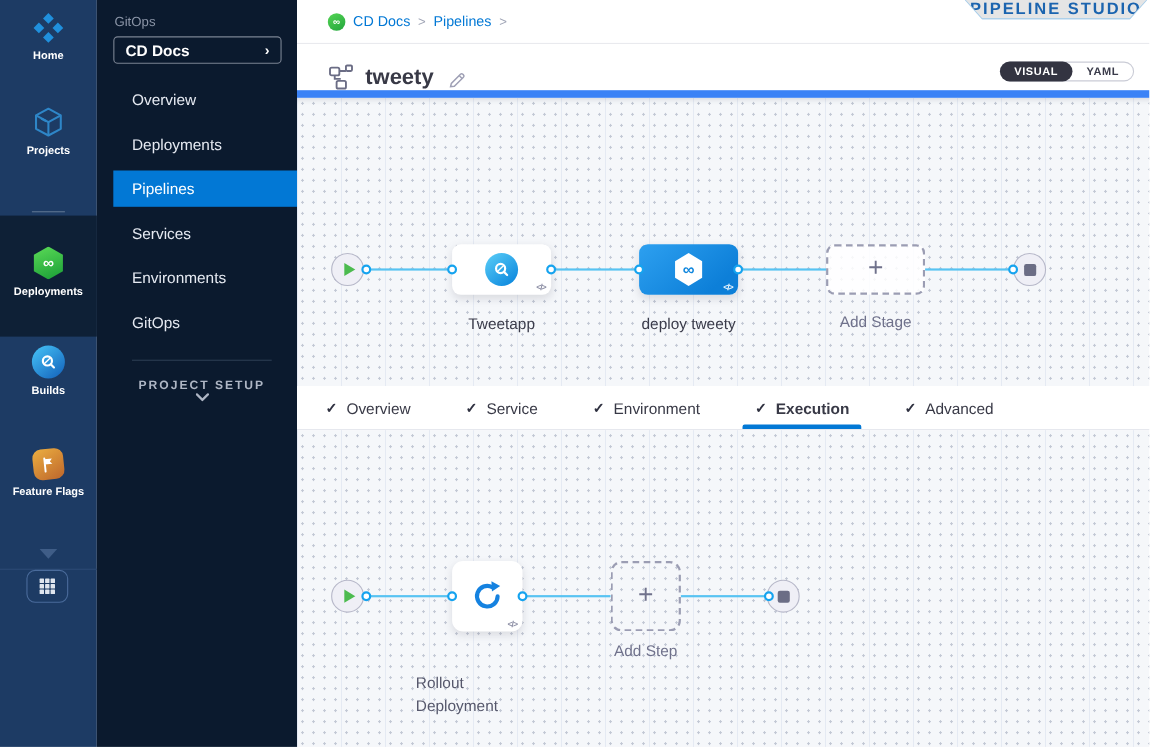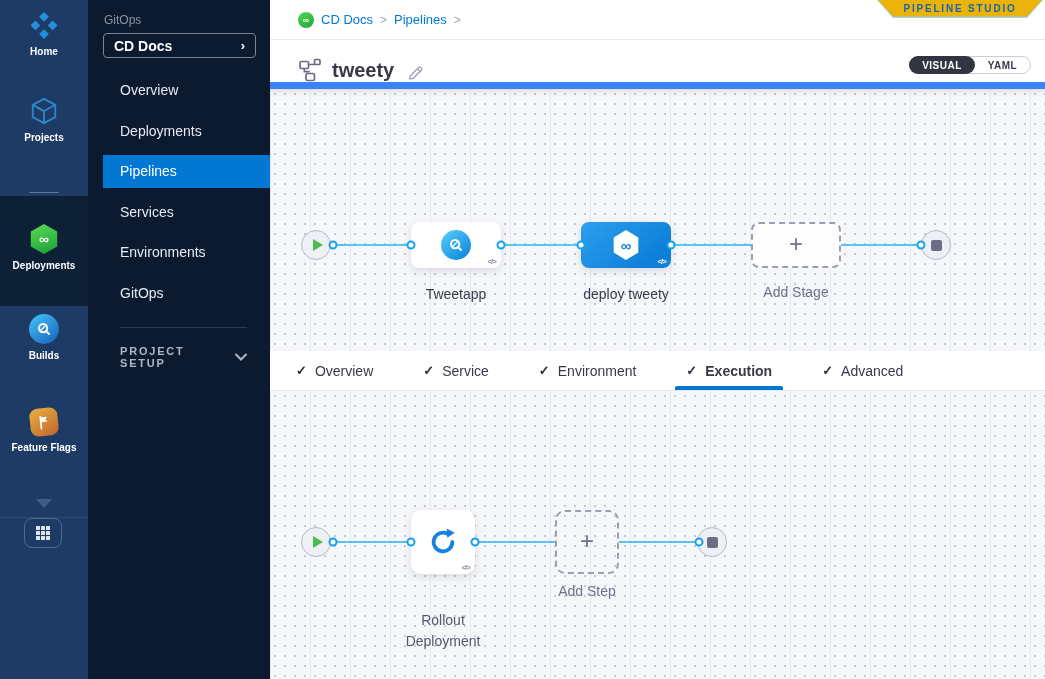--- a/index.html
+++ b/index.html
@@ -39,34 +39,34 @@
   .proj-select { position:absolute; top:33px; left:15px; width:153px; height:25px; border:1px solid #7b8493; border-radius:4px;
                  display:flex; align-items:center; justify-content:space-between; padding:0 10px; cursor:pointer; }
   .proj-select .pname { color:#fff; font-size:14px; font-weight:700; }
   .proj-select .pchev { color:#fff; font-size:13px; font-weight:700; }
   .menu { position:absolute; top:70px; left:0; right:0; }
   .menu-item { height:40.5px; padding-left:15px; display:flex; align-items:center; cursor:pointer; }
   .menu-item-inner { flex:1; height:33px; display:flex; align-items:center; padding-left:17px; font-size:14px; color:#e6eaf2; }
   .menu-item.selected .menu-item-inner { background:#0278d5; color:#fff; }
   .setup-divider { position:absolute; top:327px; left:32px; width:127px; height:1px; background:#2b3c52; }
   .setup-row { position:absolute; top:345px; left:32px; width:127px; display:flex; justify-content:flex-start; align-items:center;
-               color:#aeb6c4; font-size:11px; font-weight:700; letter-spacing:1.8px; cursor:pointer; }
+               color:#aeb6c4; font-size:11px; font-weight:700; letter-spacing:1.8px; cursor:pointer;flex-direction:column; }
 
   
   .main { position:absolute; left:270px; top:0; width:775px; height:679px; background:#fff; }
   .breadcrumb-row { position:relative; height:40px; border-bottom:1px solid #e9eaee; display:flex; align-items:center; padding-left:28px; }
   .bc-icon { width:16px; height:16px; border-radius:50%; background:linear-gradient(150deg,#55d554,#22a53c);
              display:flex; align-items:center; justify-content:center; color:#fff; font-size:9px; font-weight:800; margin-right:7px; }
   .bc-link { color:#0278d5; font-size:13px; cursor:pointer; }
   .bc-sep { color:#9fa4b5; font-size:12px; margin:0 7px; }
   .studio-badge { position:absolute; top:0; right:2px; width:166px; height:18px; z-index:6;
                   clip-path:polygon(0 0,100% 0,calc(100% - 16px) 100%,16px 100%); background:#a6cdea; }
   .studio-badge-inner { position:absolute; inset:0 1px 1.5px 1px; clip-path:polygon(0 0,100% 0,calc(100% - 15px) 100%,15px 100%);
-                  background:#eab308; display:flex; align-items:center; justify-content:center;
-                  font-size:10px; font-weight:700; letter-spacing:1.8px; color:#1b64af;text-align:center; }
+                  background:#e5e5e5; display:flex; align-items:center; justify-content:center;
+                  font-size:15px; font-weight:700; letter-spacing:1.8px; color:#1b64af;text-align:center; }
   .title-row { position:relative; height:49px; border-bottom:7px solid #3b82f6; display:flex; align-items:flex-end; padding-left:28px; }
   .pipe-title { font-size:20px; font-weight:700; color:#383946; margin:0 12px 0 10px; }
   .toggle { position:absolute; right:14px; top:16px; width:122px; height:18px; border:1px solid #caccd6; border-radius:10px;
             background:#fff; display:flex; }
   .toggle-visual { width:66px; height:18px; margin:-1px 0 0 -1px; background:#333441; border-radius:10px; color:#fff;
             font-size:10px; font-weight:700; letter-spacing:.5px; display:flex; align-items:center; justify-content:center; cursor:pointer; }
   .toggle-yaml { flex:1; display:flex; align-items:center; justify-content:center; font-size:10px; font-weight:700;
             letter-spacing:.5px; color:#3a3b4a; cursor:pointer; }
 
   
@@ -92,21 +92,21 @@
           display:flex; align-items:center; justify-content:center; }
   .hex-white span { color:#0f86dd; font-weight:800; font-size:15px; }
   .code-glyph { position:absolute; right:5px; bottom:2px; font-size:8px; font-weight:700; color:#8e90a6; letter-spacing:-1px; }
   .stage-node.selected .code-glyph { color:#e8f4fd; }
   .add-node { position:absolute; border:2px dashed #9b9db3; border-radius:8px; background:#ffffffd9;
           display:flex; align-items:center; justify-content:center; cursor:pointer; z-index:2; }
   .add-node .plus { font-size:24px; font-weight:300; color:#6f718b; line-height:1; margin-top:-2px; }
   .step-node { position:absolute; width:64px; height:64px; border-radius:10px; background:#fff;
           box-shadow:0 3px 8px rgba(96,97,112,.18); display:flex; align-items:center; justify-content:center; z-index:2; cursor:pointer; }
   .add-step { width:64px; height:64px; border-radius:10px; background:transparent; }
-  .node-label { position:absolute; transform:translateX(-50%); font-size:14px; color:#3a3b4a; text-align:center; z-index:2; white-space:nowrap; }
+  .node-label { position:absolute; transform:translateX(-50%); font-size:14px; color:#3a3b4a; z-index:2; white-space:nowrap; }
   .node-label.gray { color:#6f718b; }
   .node-label.two-line { white-space:normal; width:130px; line-height:21px; color:#55576b;margin-top:27px; }
 
   
   .tabbar { position:relative; height:40px; background:#fff; border-bottom:1px solid #e6e8ee; display:flex; align-items:stretch;
             gap:50px; padding-left:26px; }
   .tab { position:relative; display:flex; align-items:center; gap:8px; font-size:14px; color:#383946; cursor:pointer; }
   .tab .chk { font-size:13px; font-weight:700; color:#2f3140; }
   .tab.active { font-weight:700; }
   .tab.active::after { content:""; position:absolute; left:-11px; right:-11px; bottom:0; height:4px; background:#0278d5; border-radius:2px 2px 0 0; }

